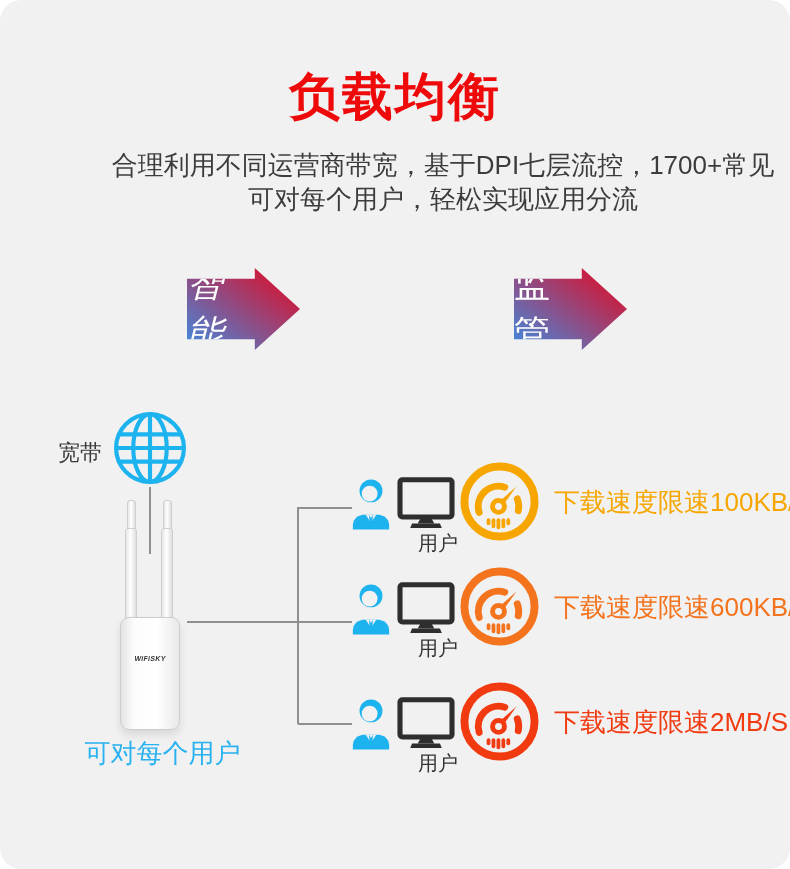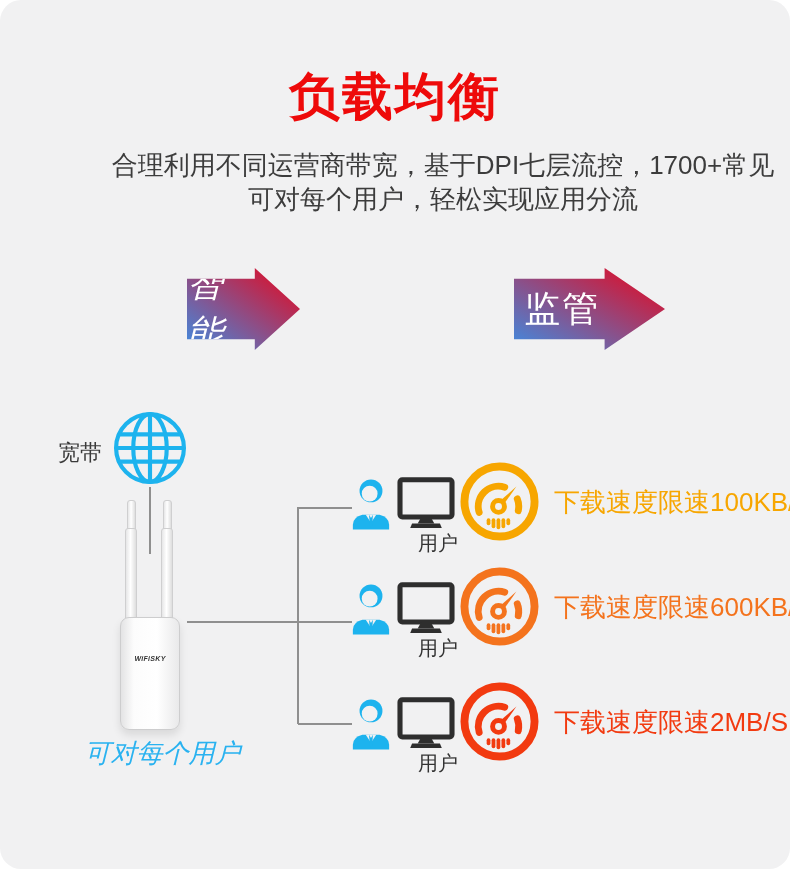--- a/index.html
+++ b/index.html
@@ -48,37 +48,37 @@
   .user-row .monitor-block{position:absolute;left:54px;top:25px;width:64px;text-align:center;}
   .user-row .monitor-block svg{display:block;margin:0 auto;width:58px;height:52px;}
   .user-row .user-label{margin-top:1px;font-size:20px;color:#333;text-align:right;}
   .user-row .gauge{position:absolute;left:120px;top:10px;width:79px;height:79px;}
   .user-row .gauge svg{display:block;width:79px;height:79px;}
   .user-row .speed{position:absolute;left:214px;top:33px;font-size:26px;white-space:nowrap;}
   .row1{top:452px;} .row2{top:557px;} .row3{top:672px;}
 
   
   .footnote{position:absolute;left:20px;top:738px;width:285px;text-align:center;
-            font-size:26px;line-height:30px;font-style:italic;}
+            font-size:26px;line-height:30px;}
 </style>
 </head>
 <body>
 
 <div id="stage" style="background: rgb(241, 241, 242); border-radius: 21px;">
 
   <div class="title" style="color: rgb(238, 10, 10);">负载均衡</div>
   <div class="subtitle">
     <div>合理利用不同运营商带宽，基于DPI七层流控，1700+常见</div>
     <div>可对每个用户，轻松实现应用分流</div>
   </div>
 
   <div class="arrow a1" style="background-image: linear-gradient(to right top, rgb(62, 140, 226) 0%, rgb(236, 3, 24) 100%);">
     <span class="arrow-label">智能</span>
   </div>
-  <div class="arrow a3" style="background-image: linear-gradient(to right top, rgb(62, 140, 226) 0%, rgb(236, 3, 24) 100%); padding-left: 38px;">
+  <div class="arrow a3" style="background-image: linear-gradient(to right top, rgb(62, 140, 226) 0%, rgb(236, 3, 24) 100%);">
     <span class="arrow-label">监管</span>
   </div>
 
   <div class="broadband-label">宽带</div>
   <div class="globe-wrap" style="color: rgb(29, 179, 238);">
     <svg viewBox="0 0 84 84" fill="none" stroke="currentColor" stroke-width="4.6">
       <circle cx="42" cy="42" r="37.5"></circle>
       <ellipse cx="42" cy="42" rx="18.5" ry="37.5"></ellipse>
       <line x1="42" y1="4.5" x2="42" y2="79.5"></line>
       <line x1="5" y1="42" x2="79" y2="42"></line>

